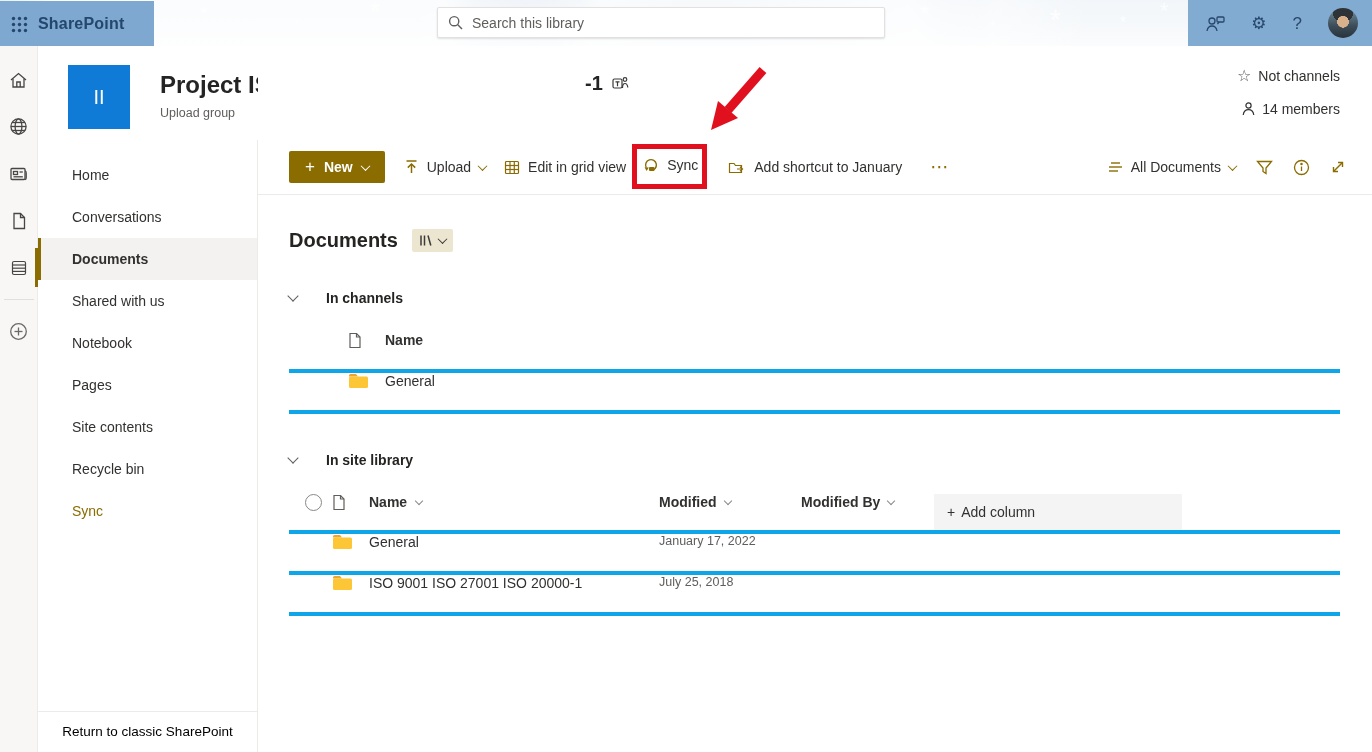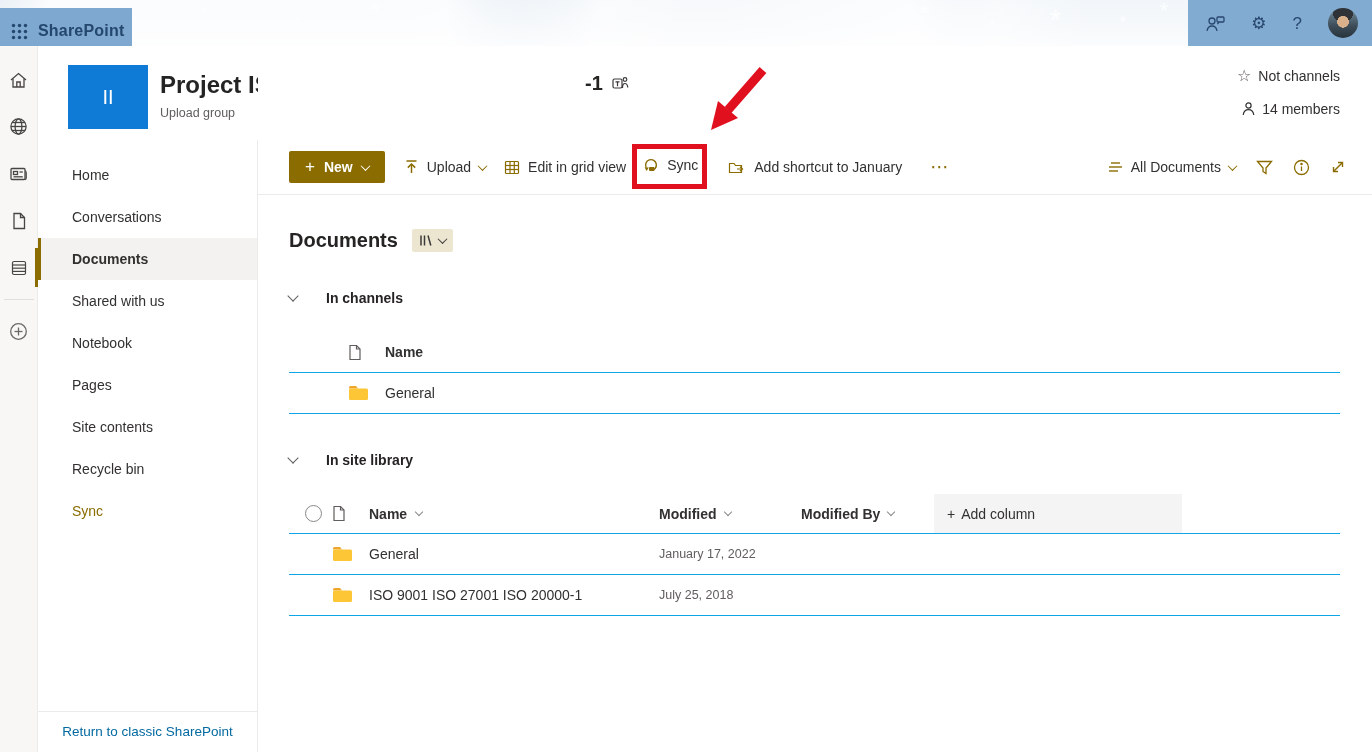--- a/index.html
+++ b/index.html
@@ -10,21 +10,21 @@
   
   .suite-bar { position:absolute; top:0; left:0; right:0; height:46px;
     background:
       radial-gradient(circle at 18% 120%, rgba(255,255,255,.95) 0 18%, rgba(255,255,255,0) 40%),
       radial-gradient(circle at 55% 150%, rgba(255,255,255,.9) 0 22%, rgba(255,255,255,0) 45%),
       radial-gradient(circle at 85% 130%, rgba(255,255,255,.85) 0 15%, rgba(255,255,255,0) 38%),
       linear-gradient(180deg,#a9c3da 0%,#c2d4e4 55%,#e4ebf3 100%);
   }
   .sf { position:absolute; color:#fff; pointer-events:none; }
   .sf::before { content:"*"; }
-  .suite-left { position:absolute; left:0; top:8px; width:132px; height:46px;
+  .suite-left { position:absolute; left:0; top:1px; width:154px; height:46px;
     background:#7ea8cf; display:flex; align-items:center; }
   .waffle { width:38px; height:46px; display:flex; align-items:center; justify-content:center; cursor:pointer; }
   .sp-logo-text { font-size:16px; font-weight:700; color:#24476e; letter-spacing:.2px; }
   .suite-right { position:absolute; right:0; top:0; width:184px; height:46px;
     background:#82abd1; display:flex; align-items:center; justify-content:flex-end;
     gap:26px; padding-right:14px; }
   .suite-ico { color:#27476d; font-size:17px; line-height:1; cursor:pointer; display:flex; align-items:center; }
   .avatar { width:30px; height:30px; border-radius:50%; cursor:pointer; overflow:hidden;
     background:
       radial-gradient(circle at 50% 46%, #d9b08c 0 26%, rgba(0,0,0,0) 27%),
@@ -42,21 +42,21 @@
     background:#f8f7f6; border-right:1px solid #edebe9; display:flex; flex-direction:column;
     align-items:center; padding-top:10px; }
   .rail-item { position:relative; width:38px; height:47px; display:flex; align-items:center;
     justify-content:center; cursor:pointer; color:#484644; }
   .rail-item.sel::after { content:""; position:absolute; right:0; top:4px; bottom:4px;
     width:3px; background:#8a6c00; }
   .rail-div { width:30px; border-top:1px solid #e1dfdd; margin:8px 0; }
 
   
   .site-header { position:absolute; top:46px; left:38px; right:0; height:94px; background:#fff; }
-  .site-logo { position:absolute; left:30px; top:19px; width:80px; height:64px; background:#0f7bd7;
+  .site-logo { position:absolute; left:30px; top:19px; width:62px; height:64px; background:#0f7bd7;
     color:#fff; display:flex; align-items:center; justify-content:center; font-size:20px; cursor:pointer; }
   .site-title-wrap { position:absolute; left:122px; top:25px; }
   .site-title { font-size:24px; font-weight:700; color:#242424; max-width:98px;
     overflow:hidden; white-space:nowrap; cursor:pointer; }
   .site-sub { font-size:12.5px; color:#605e5c; margin-top:7px; }
   .teams-badge { position:absolute; left:547px; top:26px; display:flex; align-items:center; gap:9px; }
   .teams-count { font-size:20px; font-weight:600; color:#252423; }
   .hdr-right { position:absolute; right:32px; top:22px; display:flex; flex-direction:column;
     align-items:flex-end; gap:17px; }
   .hdr-chip { display:flex; align-items:center; gap:7px; font-size:14px; color:#323130; cursor:pointer; }
@@ -64,21 +64,21 @@
 
   
   .side-nav { position:absolute; top:140px; left:38px; width:220px; bottom:0; background:#fff;
     border-right:1px solid #edebe9; padding-top:14px; }
   .nav-item { position:relative; height:42px; line-height:42px; padding-left:34px;
     font-size:14px; color:#323130; cursor:pointer; white-space:nowrap; }
   .nav-item.sel { background:#f3f2f1; font-weight:700; }
   .nav-item.sel::before { content:""; position:absolute; left:0; top:0; bottom:0; width:3px; background:#8a6c00; }
   .nav-item.gold { color:#8a6c00; }
   .nav-footer { position:absolute; left:0; right:0; bottom:0; border-top:1px solid #edebe9;
-    padding:12px 0 13px; text-align:center; font-size:13.5px; color:#0369a1; cursor:pointer; }
+    padding:12px 0 13px; text-align:center; font-size:13.5px; color:#000000; cursor:pointer; }
 
   
   .main { position:absolute; top:140px; left:258px; right:0; bottom:0; background:#fff; }
   .toolbar { height:55px; display:flex; align-items:center; padding:0 26px 0 31px;
     border-bottom:1px solid #edebe9; }
   .tb-btn { display:inline-flex; align-items:center; gap:8px; font-size:14px; color:#323130;
     cursor:pointer; white-space:nowrap; }
   .gold { color:#8a6c00; }
   .btn-new { background:#8a6c00; color:#fff; font-weight:700; border:none; border-radius:2px;
     height:32px; padding:0 16px; display:inline-flex; align-items:center; gap:9px; font-size:14px;
@@ -101,21 +101,21 @@
   .content { padding:0 32px 0 31px; }
   .doc-title-row { margin-top:34px; display:flex; align-items:center; gap:14px; }
   .doc-title { font-size:20px; font-weight:700; color:#252423; }
   .view-toggle { background:#ece5d0; border:none; border-radius:2px; height:23px; padding:0 7px;
     display:inline-flex; align-items:center; gap:6px; cursor:pointer; color:#3b3a39; }
   .section-hdr { margin-top:38px; display:flex; align-items:center; gap:29px;
     font-size:14px; font-weight:700; color:#252423; cursor:pointer; }
   .sec-chev { width:8px; height:8px; border-right:1.6px solid #605e5c; border-bottom:1.6px solid #605e5c;
     transform:rotate(45deg); margin-top:-4px; }
   .tbl { margin-top:26px; }
-  .trow { display:flex; align-items:center; height:41px; border-bottom:1px solid #0ea5e9; font-size:14px; }
+  .trow { display:flex; align-items:flex-start; height:41px; border-bottom:4px solid #0ea5e9; font-size:14px; }
   .trow.hdr { font-weight:700; color:#323130; }
   .c-check { width:43px; padding-left:16px; display:flex; align-items:center; }
   .sel-circle { width:17px; height:17px; border:1px solid #8a8886; border-radius:50%; cursor:pointer; }
   .c-icon { width:37px; display:flex; align-items:center; }
   .c-icon.pad1 { margin-left:59px; }
   .c-name { width:290px; display:flex; align-items:center; gap:9px; cursor:pointer; }
   .c-mod { width:142px; display:flex; align-items:center; gap:8px; }
   .c-modby { width:133px; display:flex; align-items:center; gap:8px; }
   .c-add { width:248px; align-self:stretch; display:flex; align-items:center;
     background:#f4f4f4; padding-left:13px; gap:6px; font-weight:400; color:#323130; cursor:pointer; }
@@ -149,20 +149,29 @@
             <circle cx="14.5" cy="8.5" r="1.7"></circle>
           <circle cx="2.5" cy="14.5" r="1.7"></circle>
             <circle cx="8.5" cy="14.5" r="1.7"></circle>
             <circle cx="14.5" cy="14.5" r="1.7"></circle>
         </g>
       </svg>
     </div>
     <span class="sp-logo-text">SharePoint</span>
   </div>
 
+  <div class="search-box">
+    <span>
+      <svg width="15" height="15" viewBox="0 0 15 15" fill="none" stroke="#605e5c" stroke-width="1.4">
+        <circle cx="6.2" cy="6.2" r="4.6"></circle>
+          <line x1="9.8" y1="9.8" x2="14" y2="14"></line>
+      </svg>
+    </span>
+    <input type="text" placeholder="Search this library" style="">
+  </div>
 
   <div class="suite-right">
     <span class="suite-ico">
       <svg width="19" height="17" viewBox="0 0 19 17" fill="none" stroke="#27476d" stroke-width="1.3">
         <circle cx="6" cy="6" r="3"></circle>
           <path d="M1 16c.6-3.4 2.7-5 5-5s4.4 1.6 5 5"></path>
         <rect x="11" y="2" width="7" height="5" rx="1"></rect>
           <path d="M13 7l-1.5 2.2"></path>
       </svg>
     </span>

